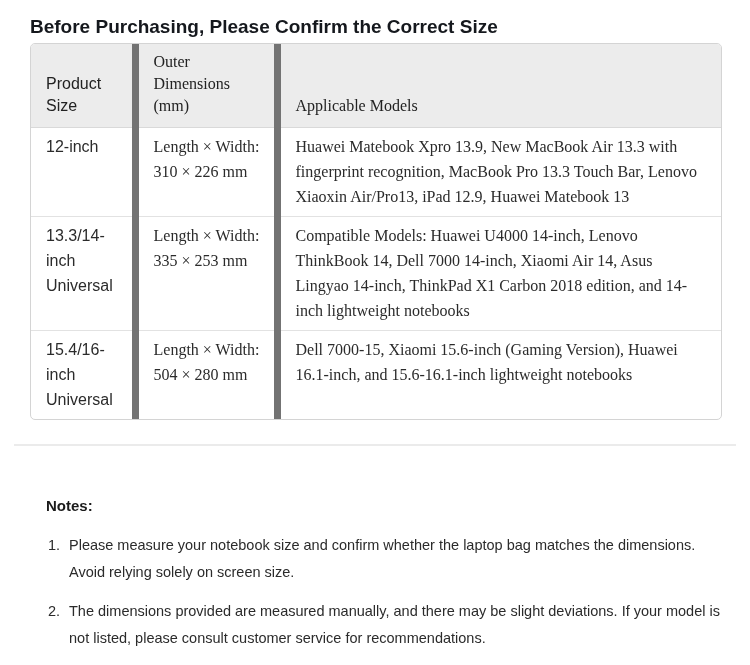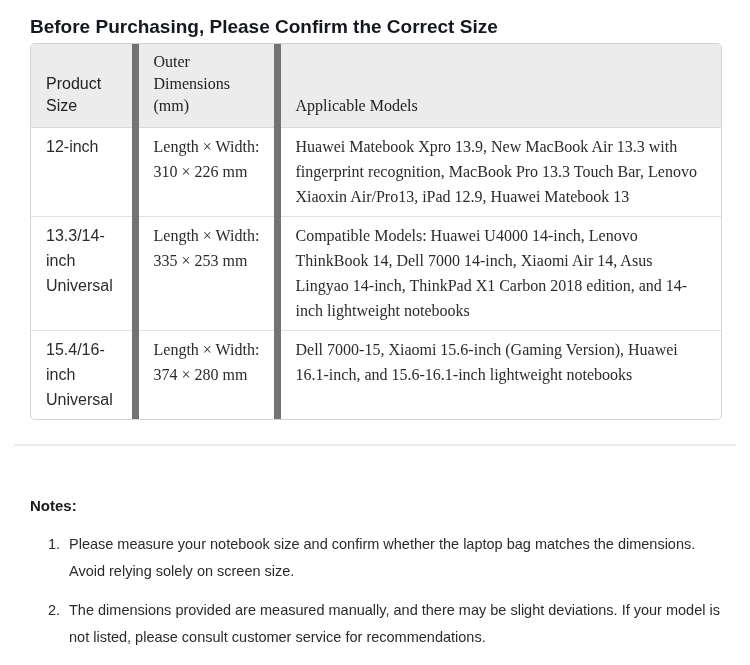--- a/index.html
+++ b/index.html
@@ -73,21 +73,21 @@
     border-top: 2px solid #ebebeb;
     margin: 24px -14px 0 -16px;
   }
   .notes-section {
     margin-top: 50px;
   }
   .notes-heading {
     font-size: 15px;
     font-weight: 700;
     color: #1b1b1b;
-    margin: 0;
+    margin: 16px;
     line-height: 20px;
   }
   ol.notes-list {
     margin: 15px 0 0 0;
     padding: 0 0 0 34px;
     font-size: 14.5px;
     line-height: 27px;
     color: #2b2b2b;
   }
   ol.notes-list li {
@@ -130,21 +130,21 @@
           <td>
             <span class="dims-label">Length × Width:</span>
             <span class="dims-value">335 × 253 mm</span>
           </td>
           <td>Compatible Models: Huawei U4000 14-inch, Lenovo ThinkBook 14, Dell 7000 14-inch, Xiaomi Air 14, Asus Lingyao 14-inch, ThinkPad X1 Carbon 2018 edition, and 14-inch lightweight notebooks</td>
         </tr>
         <tr>
           <td>15.4/16-inch Universal</td>
           <td>
             <span class="dims-label">Length × Width:</span>
-            <span class="dims-value">374 × 280 mm</span>
+            <span class="dims-value">504 × 280 mm</span>
           </td>
           <td>Dell 7000-15, Xiaomi 15.6-inch (Gaming Version), Huawei 16.1-inch, and 15.6-16.1-inch lightweight notebooks</td>
         </tr>
       </tbody>
     </table>
   </div>
 
   <hr class="section-divider">
 
   <div class="notes-section">

